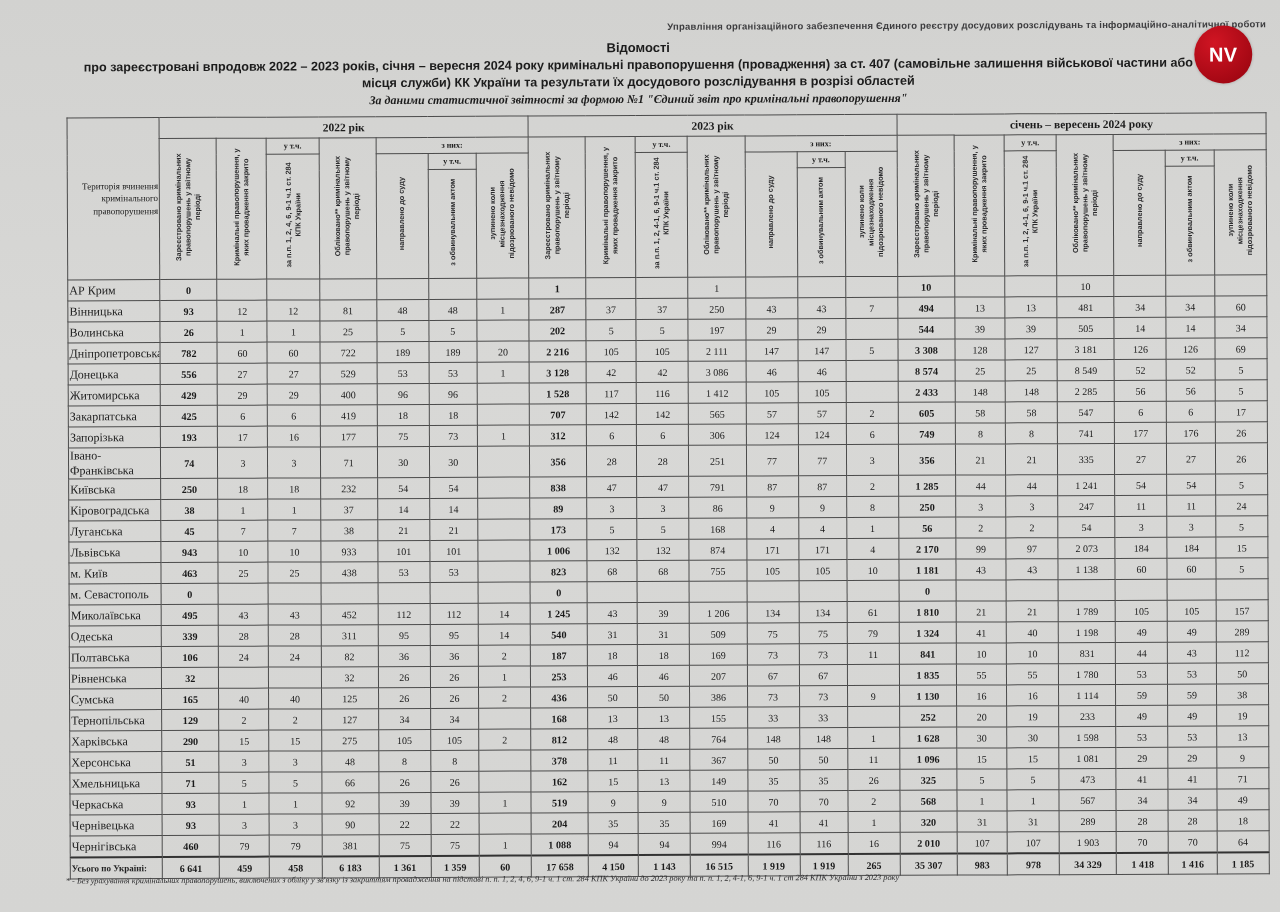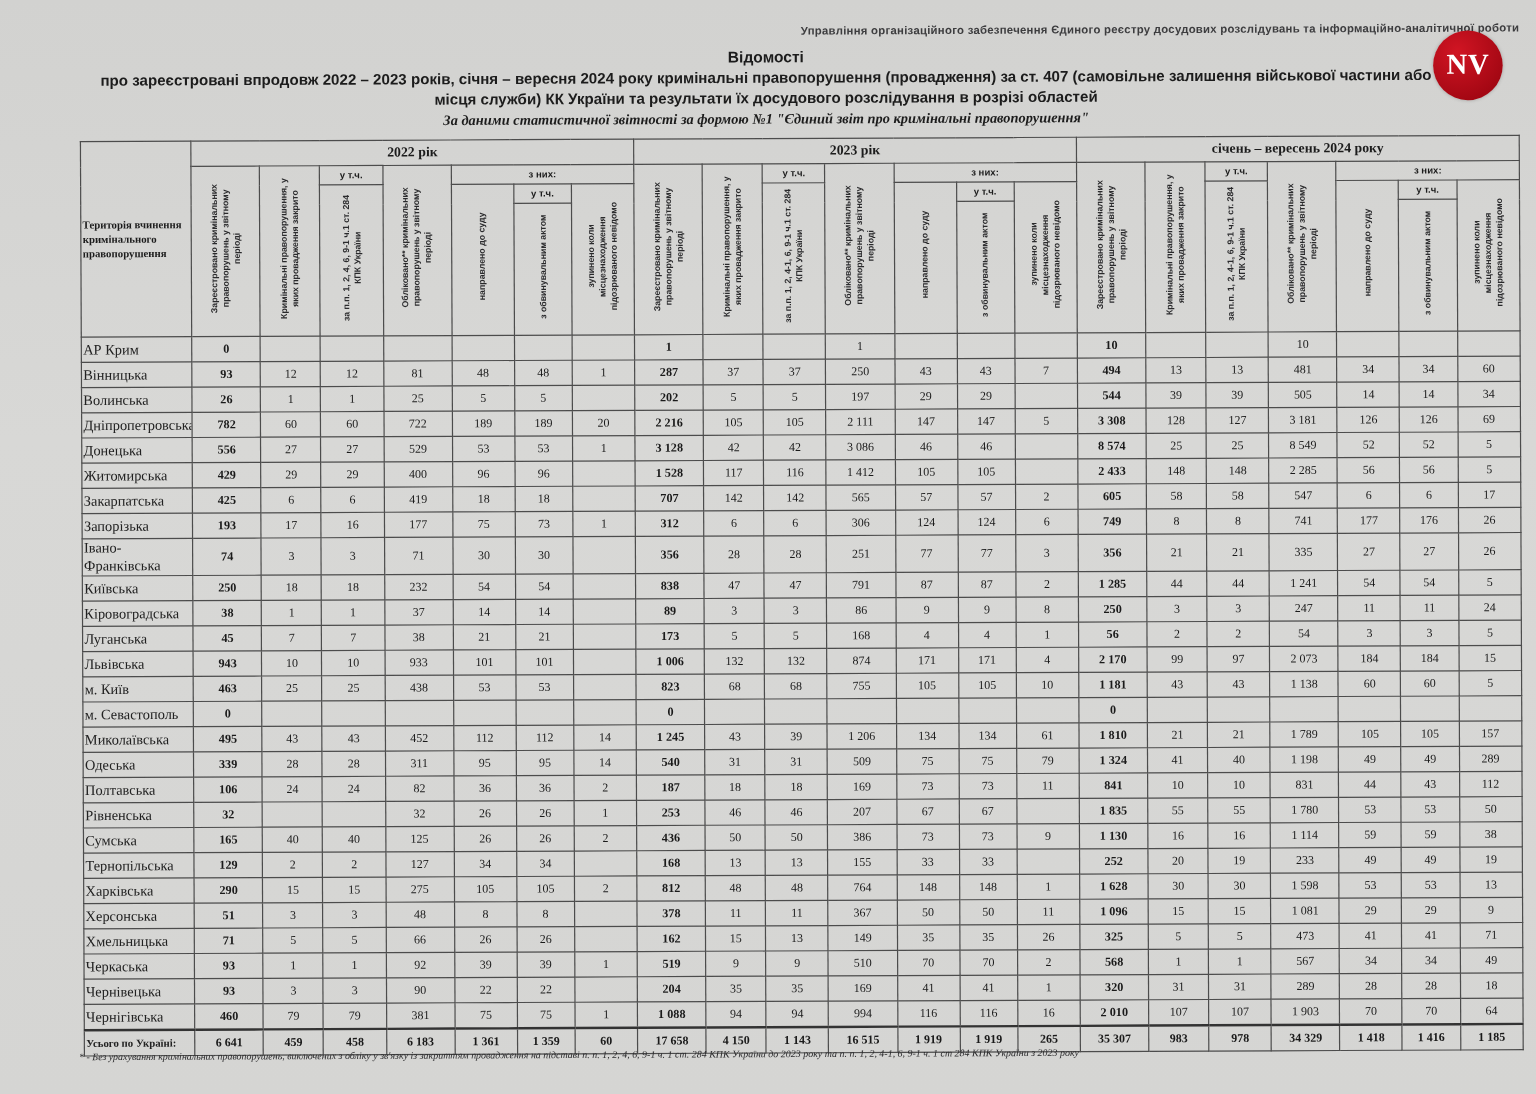--- a/index.html
+++ b/index.html
@@ -17,44 +17,44 @@
     font-size:9.5px;font-weight:bold;color:#3d3d3f;letter-spacing:.2px;
   }
 
   
   .nv-logo{
     position:absolute;top:28px;right:26px;width:58px;height:58px;border-radius:50%;
     background:radial-gradient(circle at 35% 30%,#d11523,#a30713 75%);
     display:flex;align-items:center;justify-content:center;z-index:5;
     box-shadow:0 0 3px rgba(0,0,0,.25);
   }
-  .nv-logo span{color:#fff;font-weight:bold;font-size:24px;font-family:Liberation Serif, serif;letter-spacing:.5px;}
+  .nv-logo span{color:#fff;font-weight:bold;font-size:20px;font-family:Liberation Sans, sans-serif;letter-spacing:.5px;}
 
   
   .title-block{position:absolute;top:40px;left:0;width:1280px;text-align:center;}
   .t1{font-size:13px;font-weight:bold;}
   .t2,.t3{font-size:12.6px;font-weight:bold;margin-top:3px;}
   .t4{font-size:12px;font-style:italic;font-family:"Liberation Serif",serif;font-weight:bold;margin-top:3px;}
 
   
   table.main{
     position:absolute;left:68px;top:115px;width:1200px;
     border-collapse:collapse;table-layout:fixed;
     font-family:"Liberation Serif",serif;
   }
   table.main th,table.main td{
     border:1px solid #4c4c4c;padding:0 1px;overflow:hidden;
   }
   col.creg{width:92px;}
   col.c1{width:57px;} col.c2{width:50px;} col.c3{width:52px;}
   col.c4{width:57px;} col.c5{width:52px;} col.c6{width:48px;} col.c7{width:52px;}
 
-  th.region-head{font-size:9px;font-weight:bold;text-align:left;line-height:1.35;}
+  th.region-head{font-size:9px;font-weight:normal;text-align:right;line-height:1.35;}
   th.period{height:20px;font-size:11.5px;font-weight:bold;text-align:center;}
-  th.small-head{height:15px;font-size:8px;font-weight:bold;text-align:center;font-family:Liberation Sans, sans-serif;}
+  th.small-head{height:15px;font-size:8px;font-weight:bold;text-align:center;font-family:Liberation Serif, serif;}
   th.vert{vertical-align:middle;text-align:center;}
   th.vert span{
     display:inline-block;writing-mode:vertical-rl;transform:rotate(180deg);
     font-family:"Liberation Sans",sans-serif;font-size:7.3px;font-weight:bold;
     line-height:1.3;max-height:120px;white-space:normal;color:#2a2a2c;
   }
   tr.hr3 th.vert span{max-height:94px;}
 
   td.region{font-size:12px;text-align:left;padding-left:3px;color:#222;height:20px;}
   td.num{font-size:10px;text-align:center;color:#1a1a1a;}

